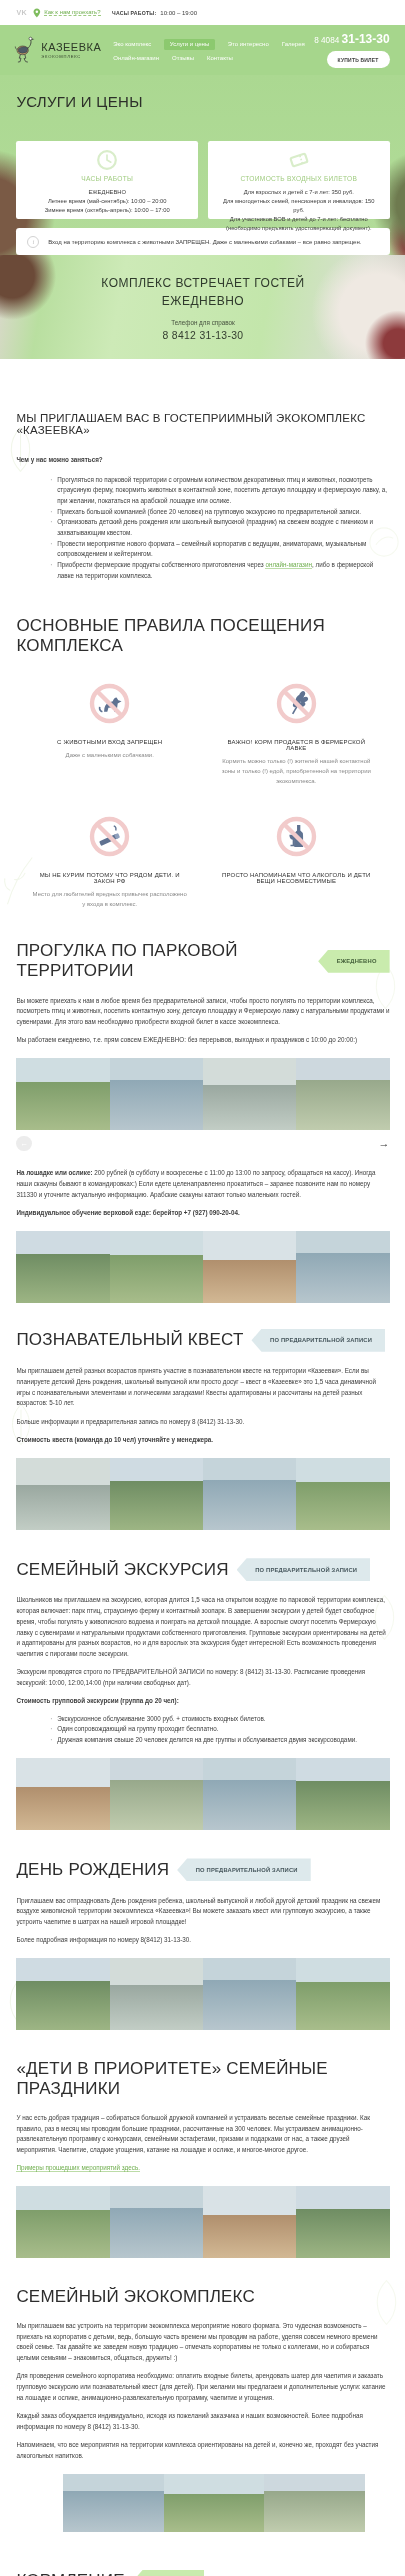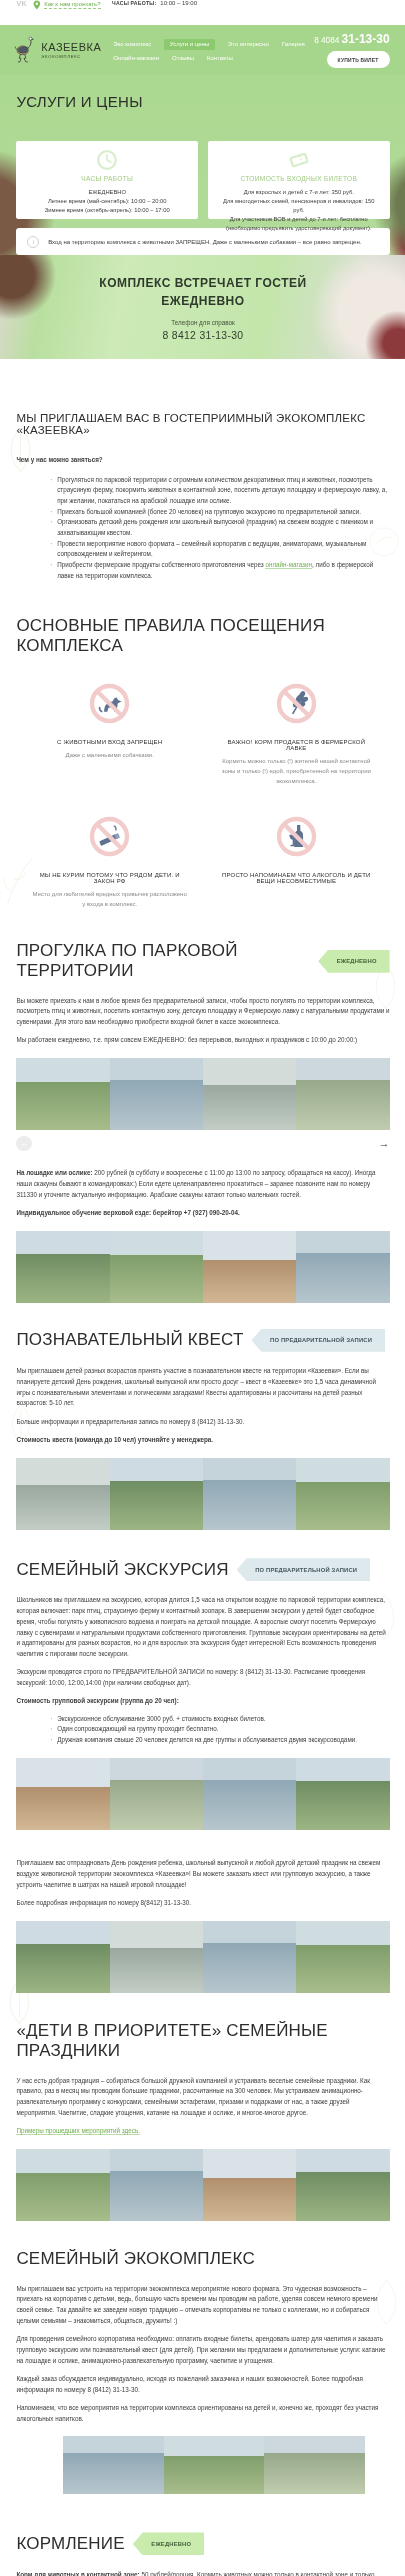--- a/index.html
+++ b/index.html
@@ -1,20 +1,20 @@
 <!DOCTYPE html>
 <html lang="ru" style="font-size:8.8px"><head>
 <meta charset="utf-8">
 <style>
   *{box-sizing:border-box;margin:0;padding:0}
   body{font-family:"Liberation Sans",sans-serif;color:#3b3b3b;background:#fff}
   .page{width:406px;height:2576px;overflow:hidden;position:relative;background:#fff}
 
   
-  .topbar{height:25px;display:flex;align-items:flex-start;padding:0 16.4px;background:#fff;gap:6px}
+  .topbar{height:25px;display:flex;align-items:center;padding:0 16.4px;background:#fff;gap:6px}
   .vk{font-weight:700;font-size:7.1px;color:#c9c9c9;letter-spacing:0.5px}
   .route{display:flex;align-items:center;gap:3.3px}
   .route a{font-size:6px;color:#6fae4e;text-decoration:none;border-bottom:0.5px dashed #9cc97f;padding-bottom:0.5px}
   .tb-hours{display:flex;gap:3.8px;align-items:baseline;margin-left:5.5px}
   .tb-hours .lbl{font-size:5.2px;font-weight:700;color:#3c3c3c;letter-spacing:0.2px}
   .tb-hours .val{font-size:6px;color:#3c3c3c}
 
   
   .navbar{background:#a6d68c;display:flex;align-items:center;padding:6.6px 16.4px 6.6px 14.3px}
   .logo{display:flex;align-items:center;gap:4.4px;width:87px;flex:none}
@@ -46,21 +46,21 @@
   .note-i{width:12px;height:12px;flex:none;border:0.8px solid #d2d2d2;border-radius:50%;color:#c3c3c3;font-size:6.6px;font-style:italic;display:flex;align-items:center;justify-content:center;font-family:"Liberation Serif",serif}
   .note-text{font-size:6px;color:#3d3d3d}
 
   
   .banner{height:104px;display:flex;flex-direction:column;align-items:center;justify-content:center;text-align:center;
     background:
       radial-gradient(circle at 3% 20%, #6b4a38 0 22px, rgba(107,74,56,0) 44px),
       radial-gradient(circle at 98% 85%, #8d3a3c 0 14.3px, rgba(141,58,60,0) 33px),
       radial-gradient(circle at 93% 55%, #efe9e2 0 38px, rgba(239,233,226,0) 66px),
       linear-gradient(100deg,#ded8d0 0,#b9dfa0 49px,#cdeab7 30%,#c3e6ab 65%,#d9dfd2 88%,#cfc9c2 100%)}
-  .banner h2{font-size:12px;letter-spacing:0.5px;color:#2f3a2c;font-weight:700;line-height:1.5}
+  .banner h2{font-size:12px;letter-spacing:0.5px;color:#2f3a2c;font-weight:400;line-height:1.5}
   .banner .ph-lbl{font-size:6.3px;color:#47523f;margin-top:8.8px}
   .banner .ph{font-size:10.4px;color:#333d2f;margin-top:3.3px;letter-spacing:0.3px}
 
   
   .main{position:relative;padding:0 16.4px}
   .leaf{position:absolute;z-index:0;opacity:.55}
   .flow{position:relative;z-index:1}
   h3.sec{font-size:17px;color:#2d2d2d;font-weight:400;letter-spacing:0.2px}
   .sec-head{display:flex;align-items:center;gap:8px}
   .badge{display:inline-flex;align-items:center;height:23px;padding:0 13px 0 18.6px;font-size:5.8px;font-weight:700;letter-spacing:0.2px;
@@ -368,20 +368,24 @@
       </ul>
       <div class="gallery">
         <div class="t5"></div>
         <div class="t4"></div>
         <div class="t2"></div>
         <div class="t6"></div>
       </div>
     </div>
 
     <div class="flow" style="margin-top:28.5px">
+      <div class="sec-head">
+        <h3 class="sec">ДЕНЬ РОЖДЕНИЯ</h3>
+        <span class="badge blue">ПО ПРЕДВАРИТЕЛЬНОЙ ЗАПИСИ</span>
+      </div>
       <p class="body" style="margin-top:14.3px">Приглашаем вас отпраздновать День рождения ребенка, школьный выпускной и любой другой детский праздник на свежем воздухе живописной территории экокомплекса «Казеевка»! Вы можете заказать квест или групповую экскурсию, а также устроить чаепитие в шатрах на нашей игровой площадке!</p>
       <p class="body" style="margin-top:7.7px">Более подробная информация по номеру 8(8412) 31-13-30.</p>
       <div class="gallery">
         <div class="t6"></div>
         <div class="t3"></div>
         <div class="t2"></div>
         <div class="t1"></div>
       </div>
     </div>
 

